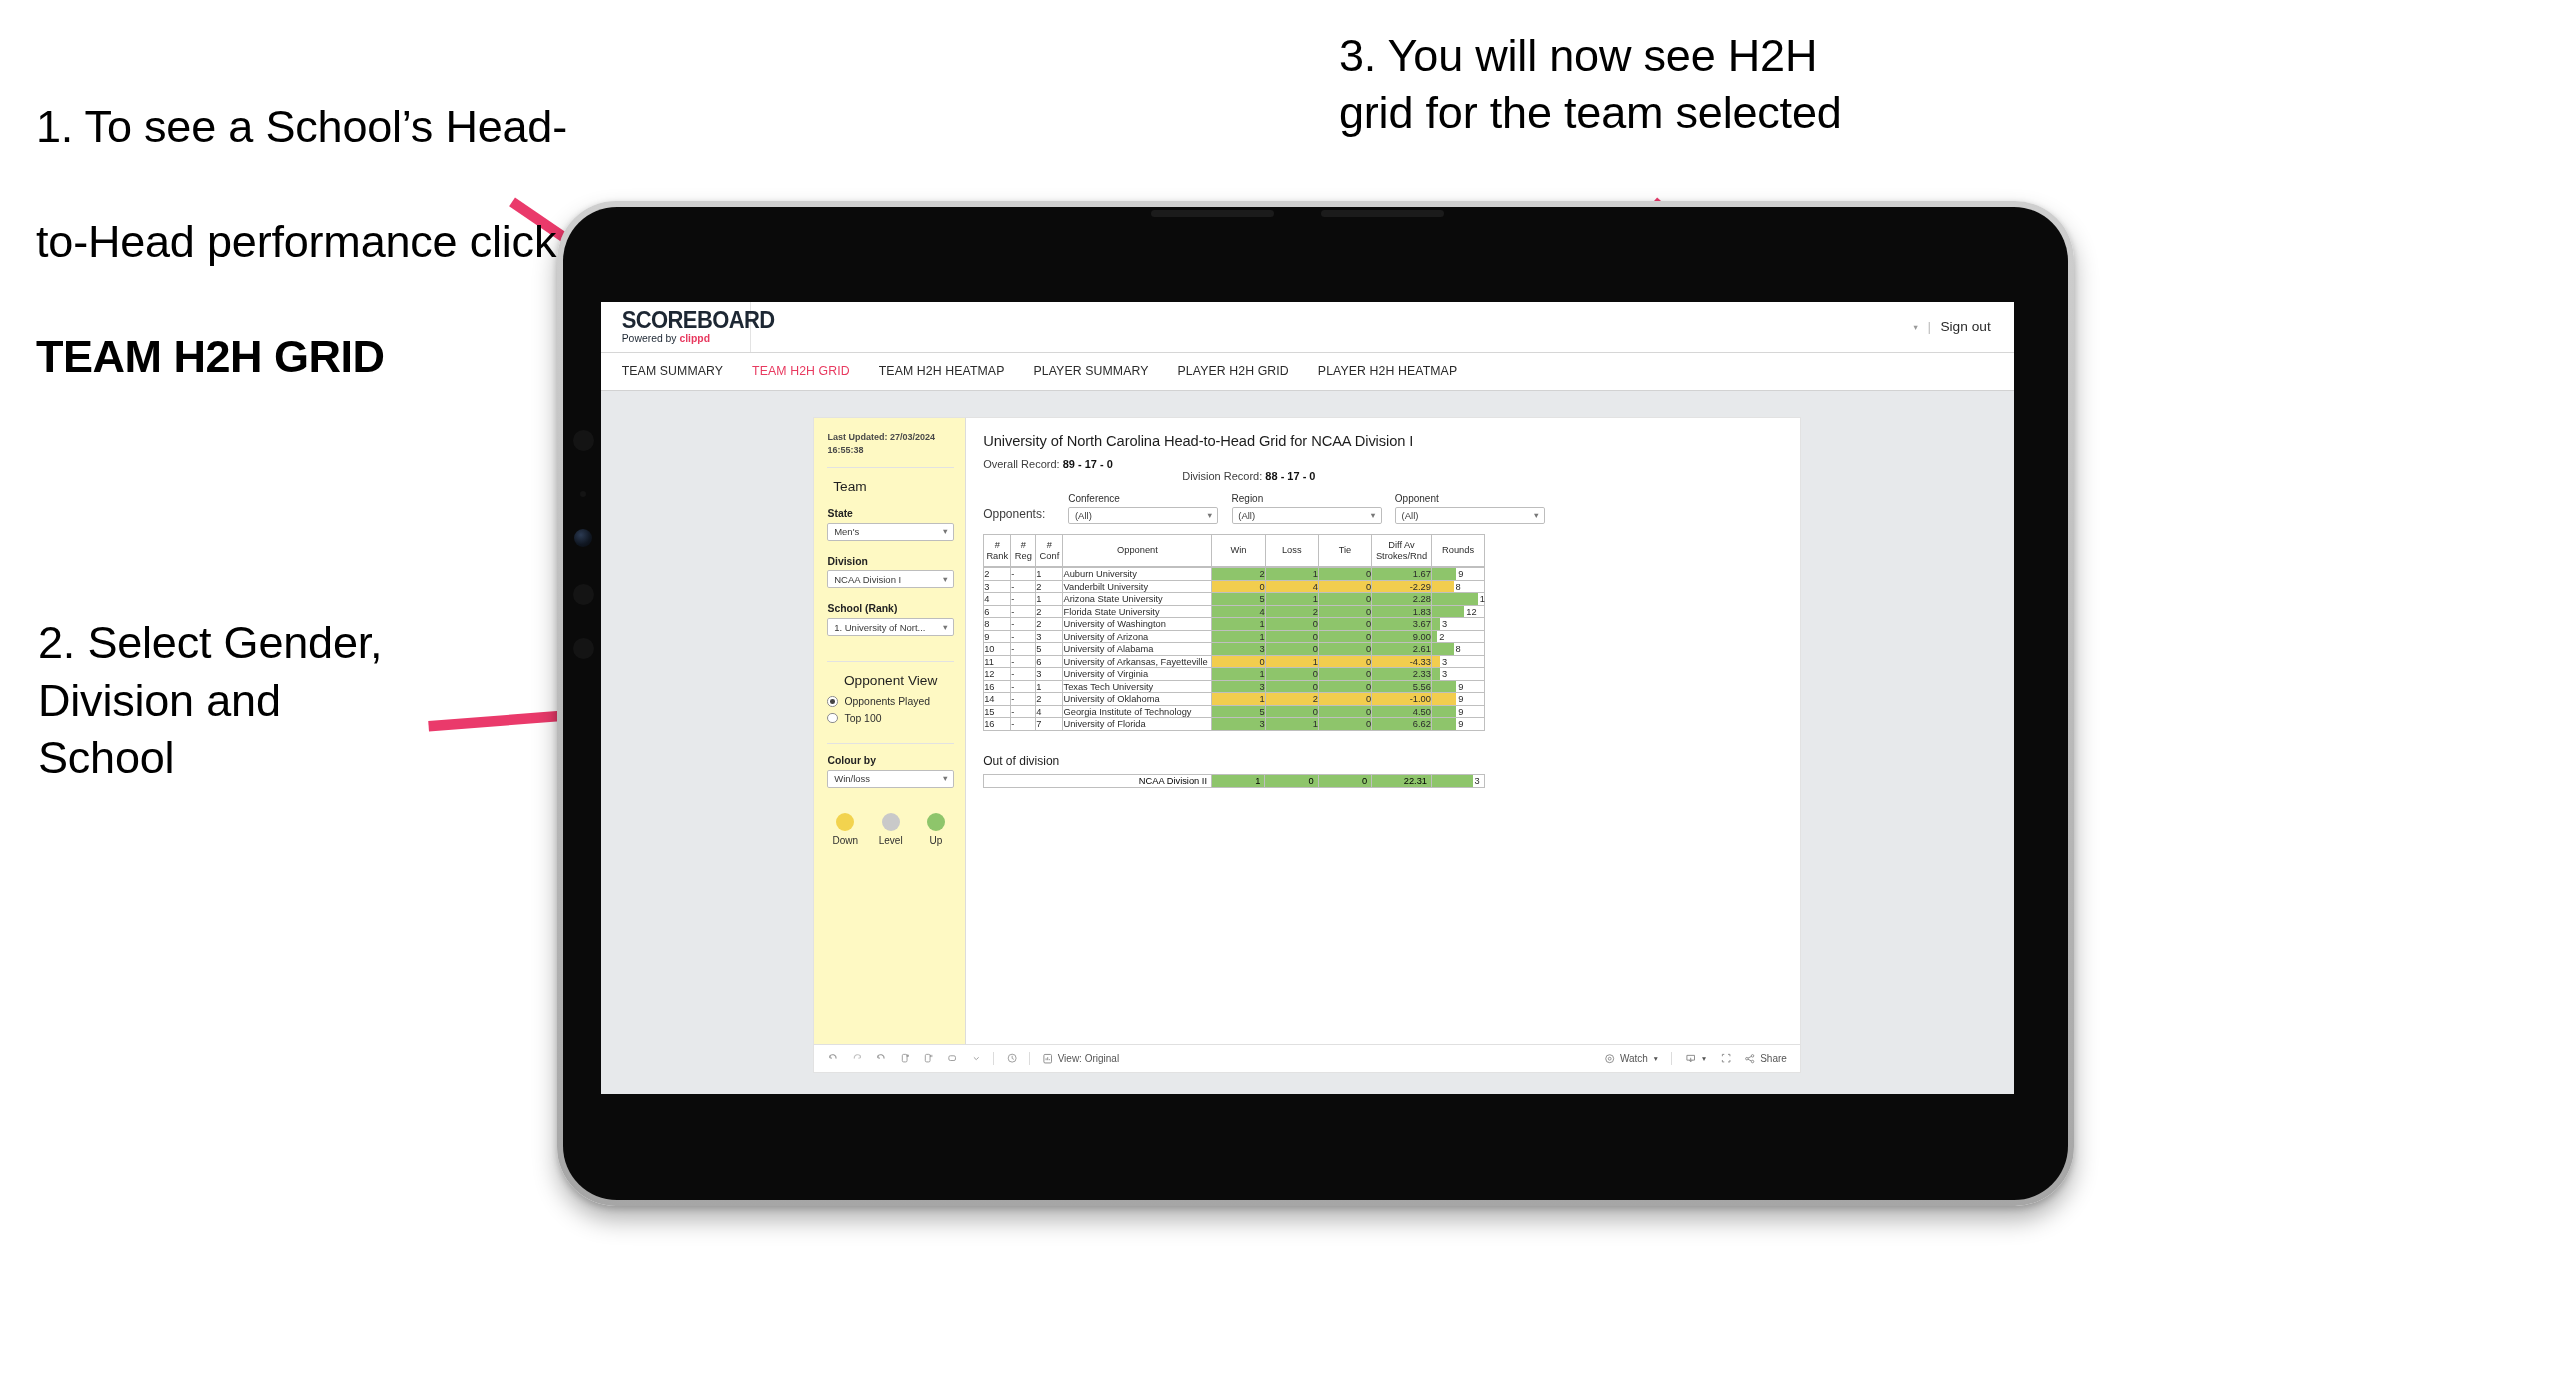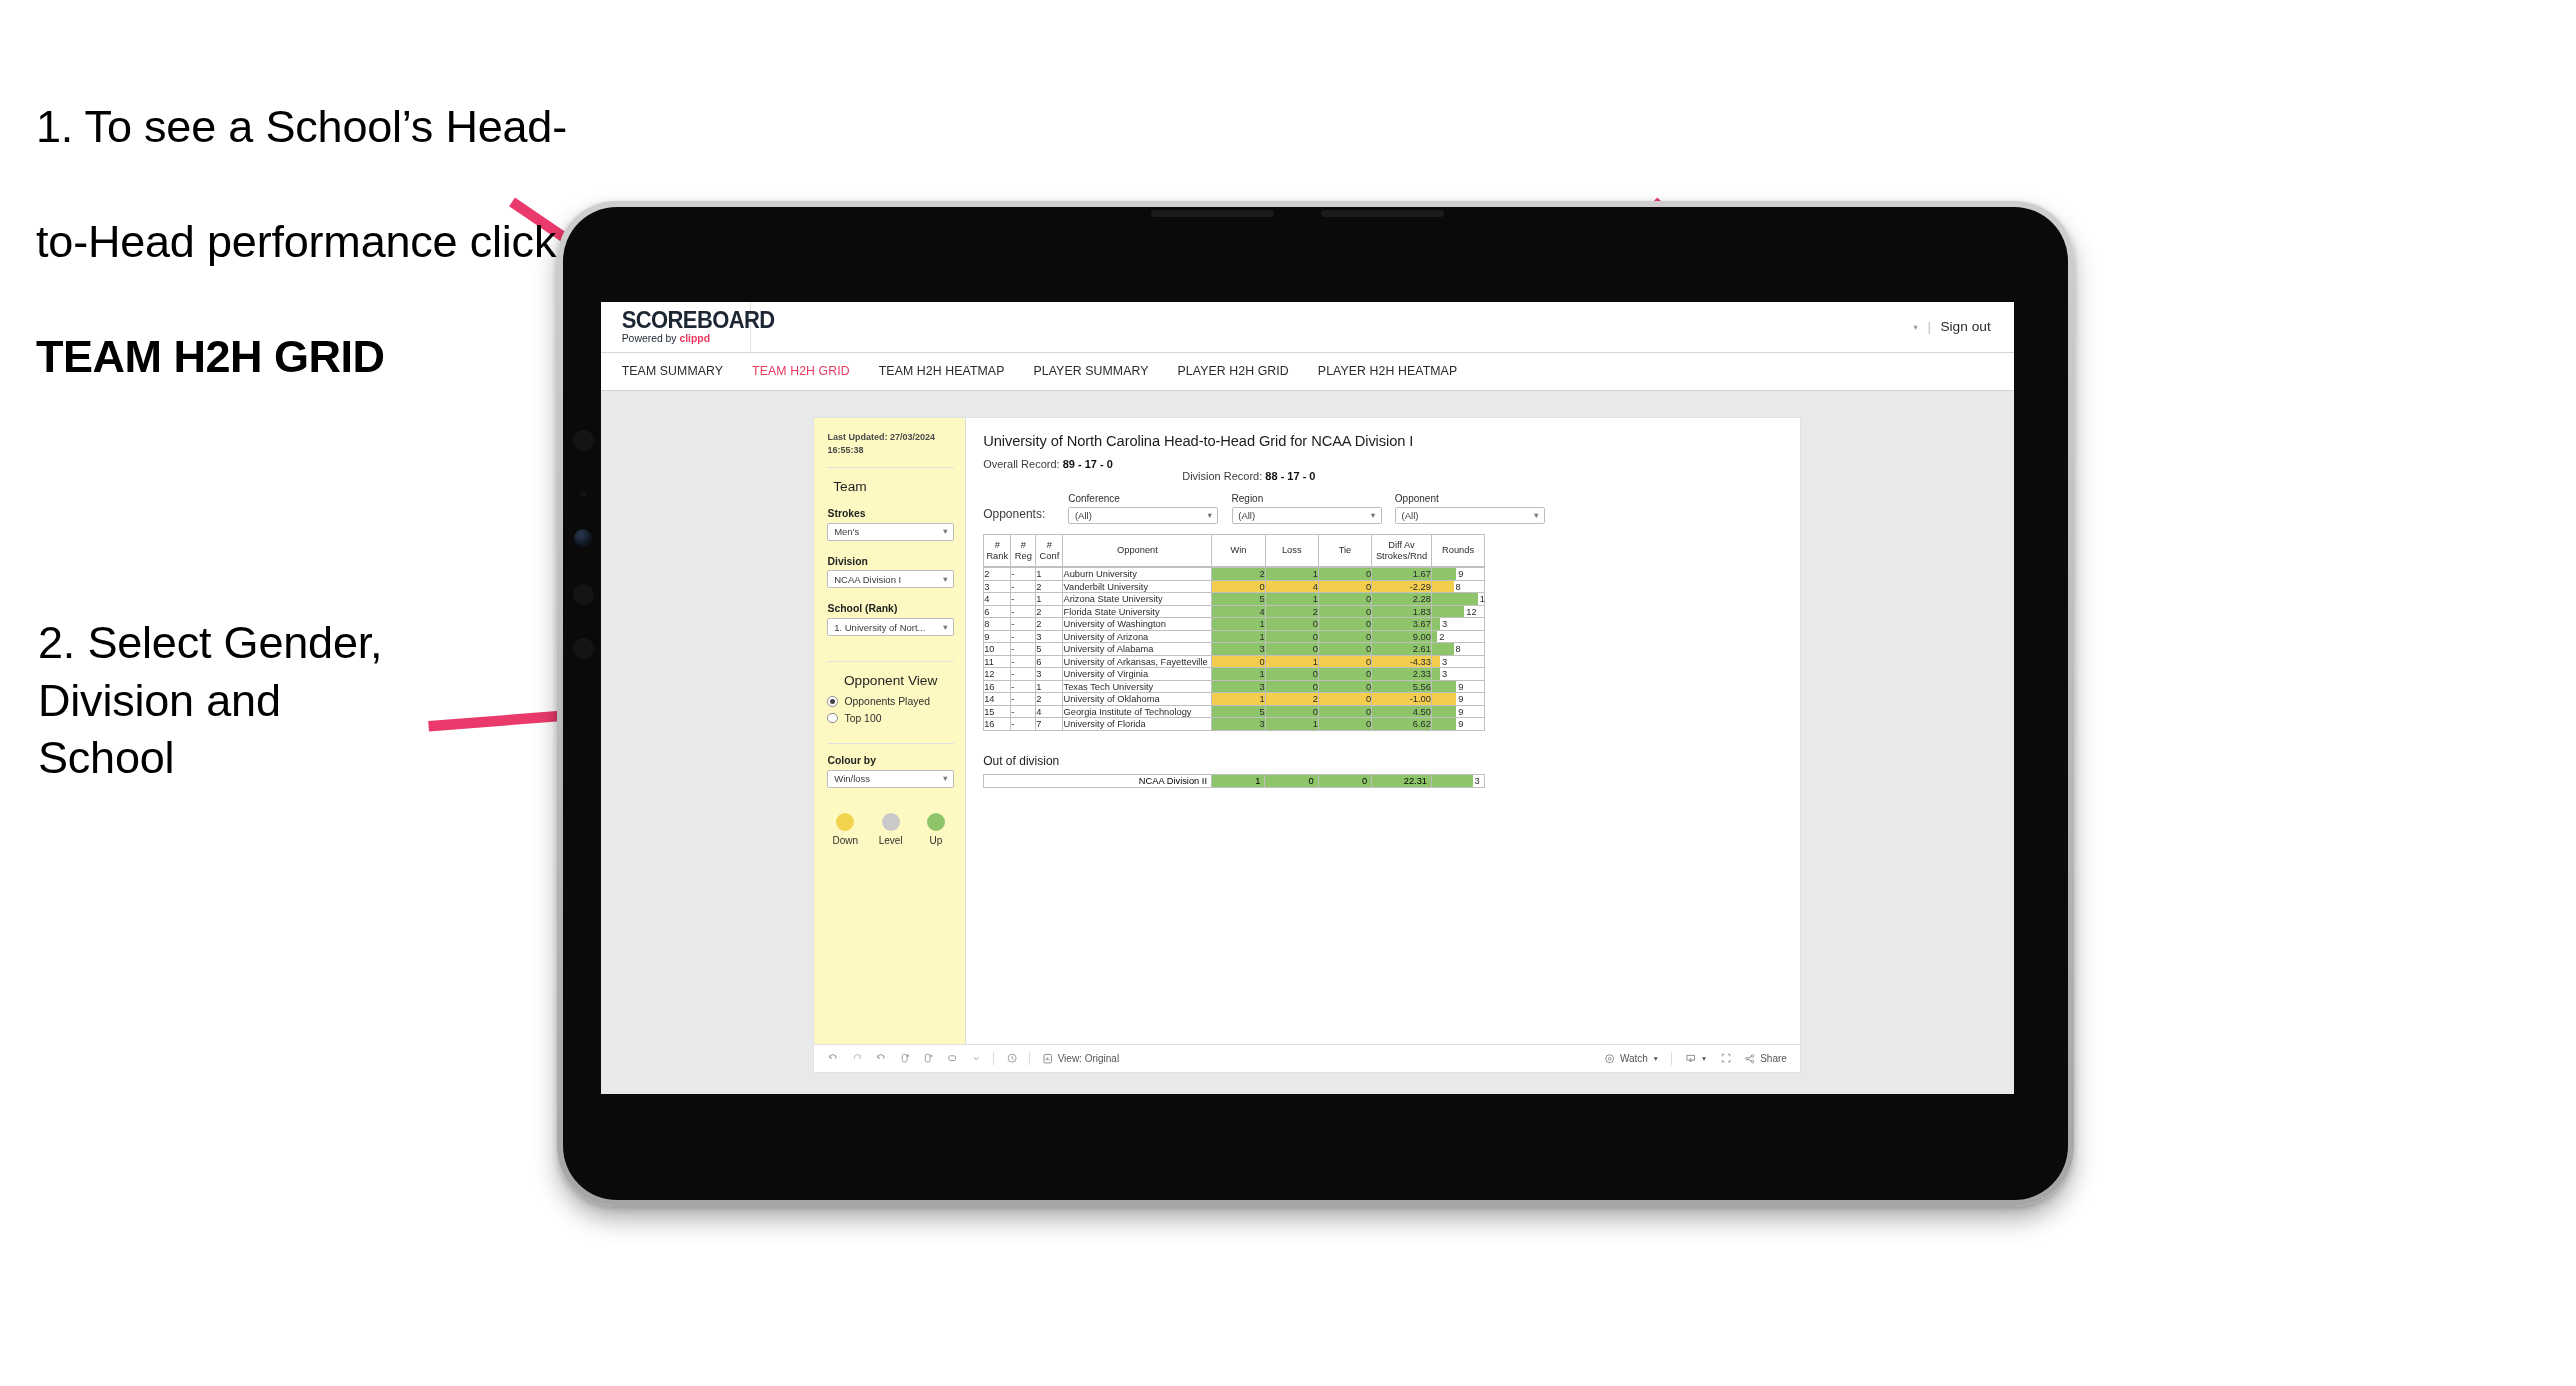--- a/index.html
+++ b/index.html
@@ -211,20 +211,22 @@
   </svg>
 
   <div class="annot" id="annot-1">
     <div>1. To see a School’s Head-</div>
     <div>to-Head performance click</div>
     <div class="bold">TEAM H2H GRID</div>
   </div>
   <div class="annot" id="annot-2">2. Select Gender,
 Division and
 School</div>
+  <div class="annot" id="annot-3">3. You will now see H2H
+grid for the team selected</div>
 
   <div id="tablet">
     <div id="tablet-body">
       <div class="speaker-slot" style="left:588px; width:123px;"></div>
       <div class="speaker-slot" style="left:758px; width:123px;"></div>
       <div class="bezel-dot" style="left:10.4px; top:223px; width:21px; height:21px;"></div>
       <div class="bezel-dot" style="left:17px; top:284px; width:6.6px; height:6.6px;"></div>
       <div class="bezel-dot lens" style="left:11.4px; top:322px; width:18px; height:18px;"></div>
       <div class="bezel-dot" style="left:10.4px; top:377px; width:21px; height:21px;"></div>
       <div class="bezel-dot" style="left:10.4px; top:431px; width:21px; height:21px;"></div>
@@ -257,21 +259,21 @@
             <div id="viz-body">
 
               <div id="side">
                 <div class="updated">
                   <b>Last Updated:</b>
                   <b>27/03/2024 16:55:38</b>
                 </div>
                 <div class="hr"></div>
                 <div class="sect-title">Team</div>
 
-                <div class="fld-label">Strokes</div>
+                <div class="fld-label">State</div>
                 <div class="sel">
                   <span>Men's</span>
                   <span class="cv">▼</span>
                 </div>
                 <div class="fld-gap"></div>
 
                 <div class="fld-label">Division</div>
                 <div class="sel">
                   <span>NCAA Division I</span>
                   <span class="cv">▼</span>

